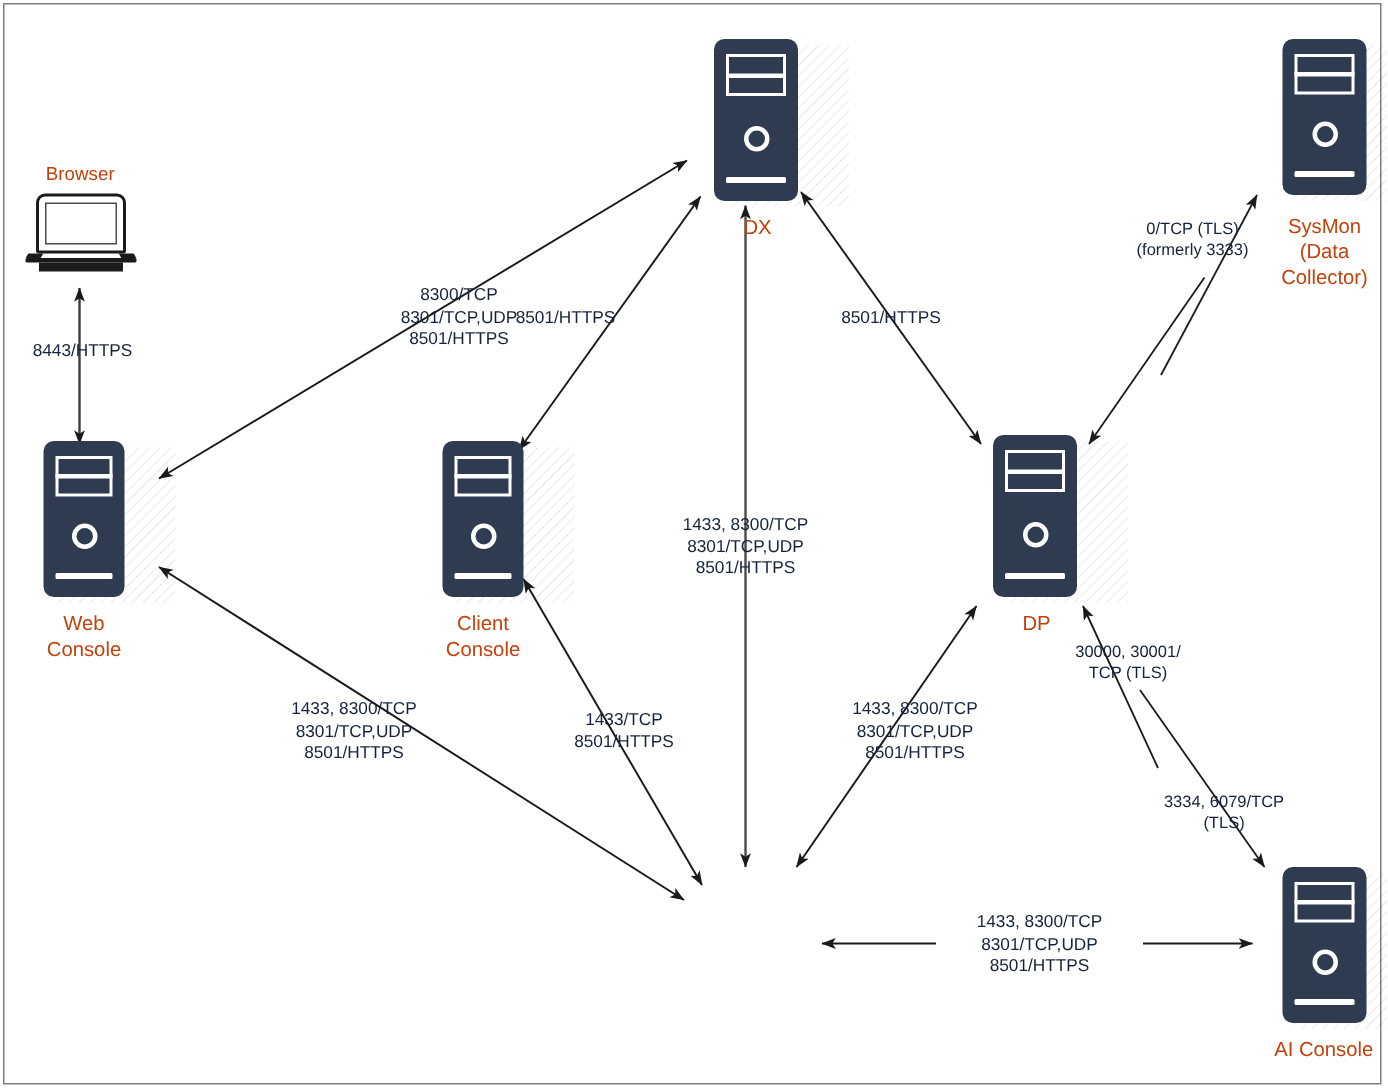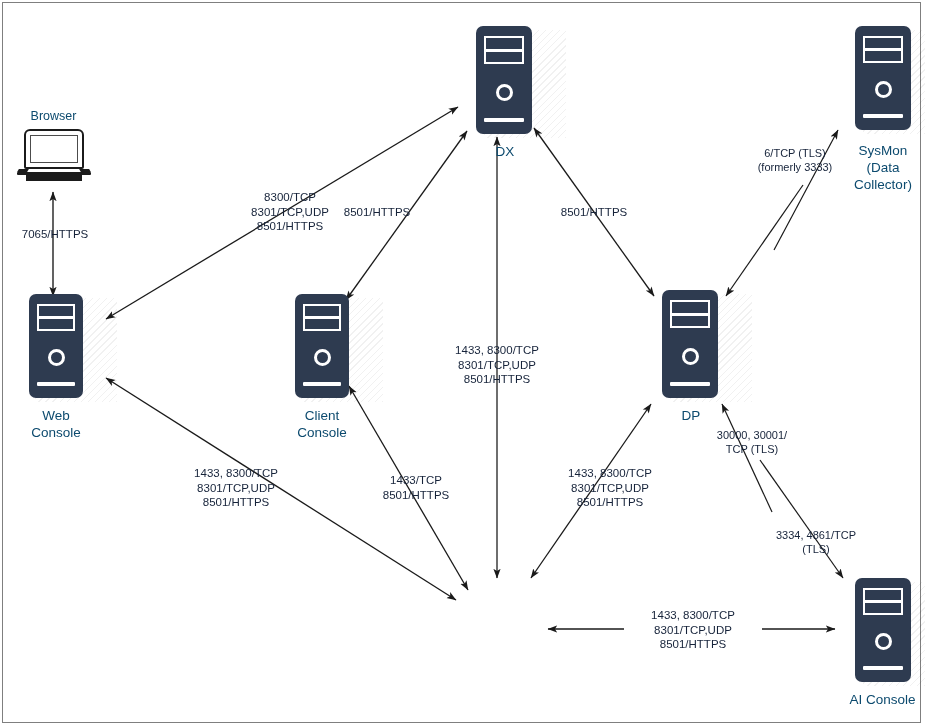--- a/index.html
+++ b/index.html
@@ -104,21 +104,21 @@
     box-sizing: border-box;
     background: #ffffff;
   }
   .laptop .base {
     position: absolute;
     background: #1b1b1b;
   }
   .node-label {
     margin-top: 5px;
     text-align: center;
-    color: #0c4a6e;
+    color: #c2410c;
     font-size: 13.5px;
     line-height: 17px;
     white-space: pre-line;
   }
   .node-label.top {
     margin: 0 0 4px 0;
     font-size: 12.5px;
   }
   .edge-label {
     position: absolute;
@@ -268,23 +268,23 @@
       <div class="server" style="position:absolute;left:8px;top:0px;width:56px;height:104px;">
         <div class="bay" style="left:8px;top:10px;width:40px;height:27px;"></div>
         <div class="bay-split" style="left:8px;top:22px;width:40px;"></div>
         <div class="knob" style="left:20px;top:55px;width:17px;height:17px;"></div>
         <div class="footbar" style="left:8px;top:88px;width:40px;height:3.5px;"></div>
       </div>
     </div>
     <div class="node-label" style="margin-left:-21px;">AI Console</div>
   </div>
 
-  <div class="edge-label" style="left:14px; top:227px; width:82px;">7065/HTTPS</div>
-
-  <div class="edge-label" style="left:230px; top:190px; width:120px;">8300/TCP
+  <div class="edge-label" style="left:14px; top:227px; width:82px;">8443/HTTPS</div>
+
+  <div class="edge-label" style="left:246px; top:190px; width:120px;">8300/TCP
 8301/TCP,UDP
 8501/HTTPS</div>
 
   <div class="edge-label" style="left:332px; top:205px; width:90px;">8501/HTTPS</div>
 
   <div class="edge-label" style="left:549px; top:205px; width:90px;">8501/HTTPS</div>
 
   <div class="edge-label" style="left:437px; top:343px; width:120px;">1433, 8300/TCP
 8301/TCP,UDP
 8501/HTTPS</div>
@@ -297,23 +297,23 @@
 8501/HTTPS</div>
 
   <div class="edge-label" style="left:550px; top:466px; width:120px;">1433, 8300/TCP
 8301/TCP,UDP
 8501/HTTPS</div>
 
   <div class="edge-label" style="left:624px; top:608px; width:138px; background:#ffffff;">1433, 8300/TCP
 8301/TCP,UDP
 8501/HTTPS</div>
 
-  <div class="edge-label nudge" style="left:742px; top:146px; width:106px;">6/TCP (TLS)
+  <div class="edge-label nudge" style="left:742px; top:146px; width:106px;">0/TCP (TLS)
 (formerly 3333)</div>
 
 
   <div class="edge-label nudge" style="left:700px; top:428px; width:104px;">30000, 30001/
 TCP (TLS)</div>
 
-  <div class="edge-label nudge" style="left:762px; top:528px; width:108px;">3334, 4861/TCP
+  <div class="edge-label nudge" style="left:762px; top:528px; width:108px;">3334, 6079/TCP
 (TLS)</div>
 
 </div>
 
 </body></html>

